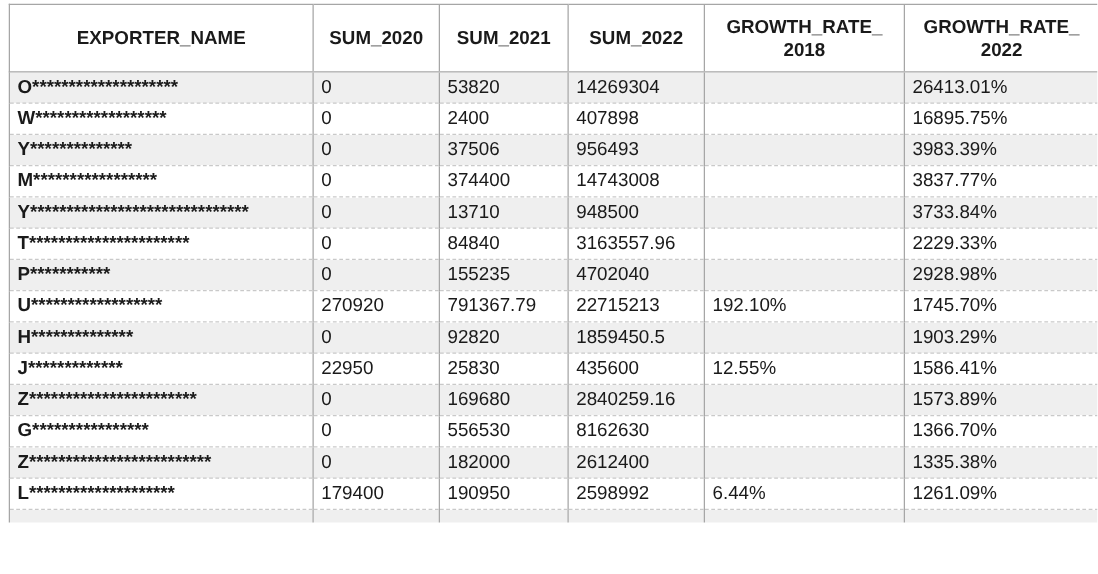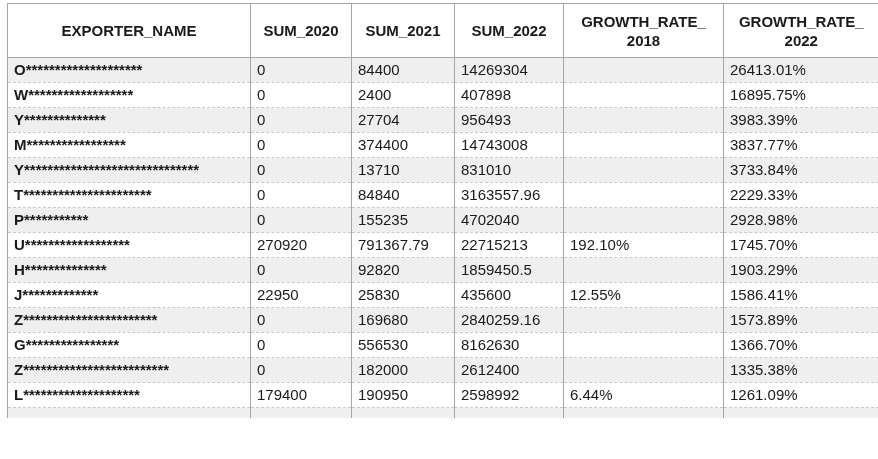--- a/index.html
+++ b/index.html
@@ -99,54 +99,54 @@
         <th>
           <span style="display:block">GROWTH_RATE_</span>
           <span style="display:block">2022</span>
         </th>
       </tr>
     </thead>
     <tbody>
       <tr class="stripe">
         <td class="cell-exporter">O********************</td>
         <td>0</td>
-        <td>84400</td>
+        <td>53820</td>
         <td>14269304</td>
         <td></td>
         <td>26413.01%</td>
       </tr>
       <tr>
         <td class="cell-exporter">W******************</td>
         <td>0</td>
         <td>2400</td>
         <td>407898</td>
         <td></td>
         <td>16895.75%</td>
       </tr>
       <tr class="stripe">
         <td class="cell-exporter">Y**************</td>
         <td>0</td>
-        <td>27704</td>
+        <td>37506</td>
         <td>956493</td>
         <td></td>
         <td>3983.39%</td>
       </tr>
       <tr>
         <td class="cell-exporter">M*****************</td>
         <td>0</td>
         <td>374400</td>
         <td>14743008</td>
         <td></td>
         <td>3837.77%</td>
       </tr>
       <tr class="stripe">
         <td class="cell-exporter">Y******************************</td>
         <td>0</td>
         <td>13710</td>
-        <td>831010</td>
+        <td>948500</td>
         <td></td>
         <td>3733.84%</td>
       </tr>
       <tr>
         <td class="cell-exporter">T**********************</td>
         <td>0</td>
         <td>84840</td>
         <td>3163557.96</td>
         <td></td>
         <td>2229.33%</td>

